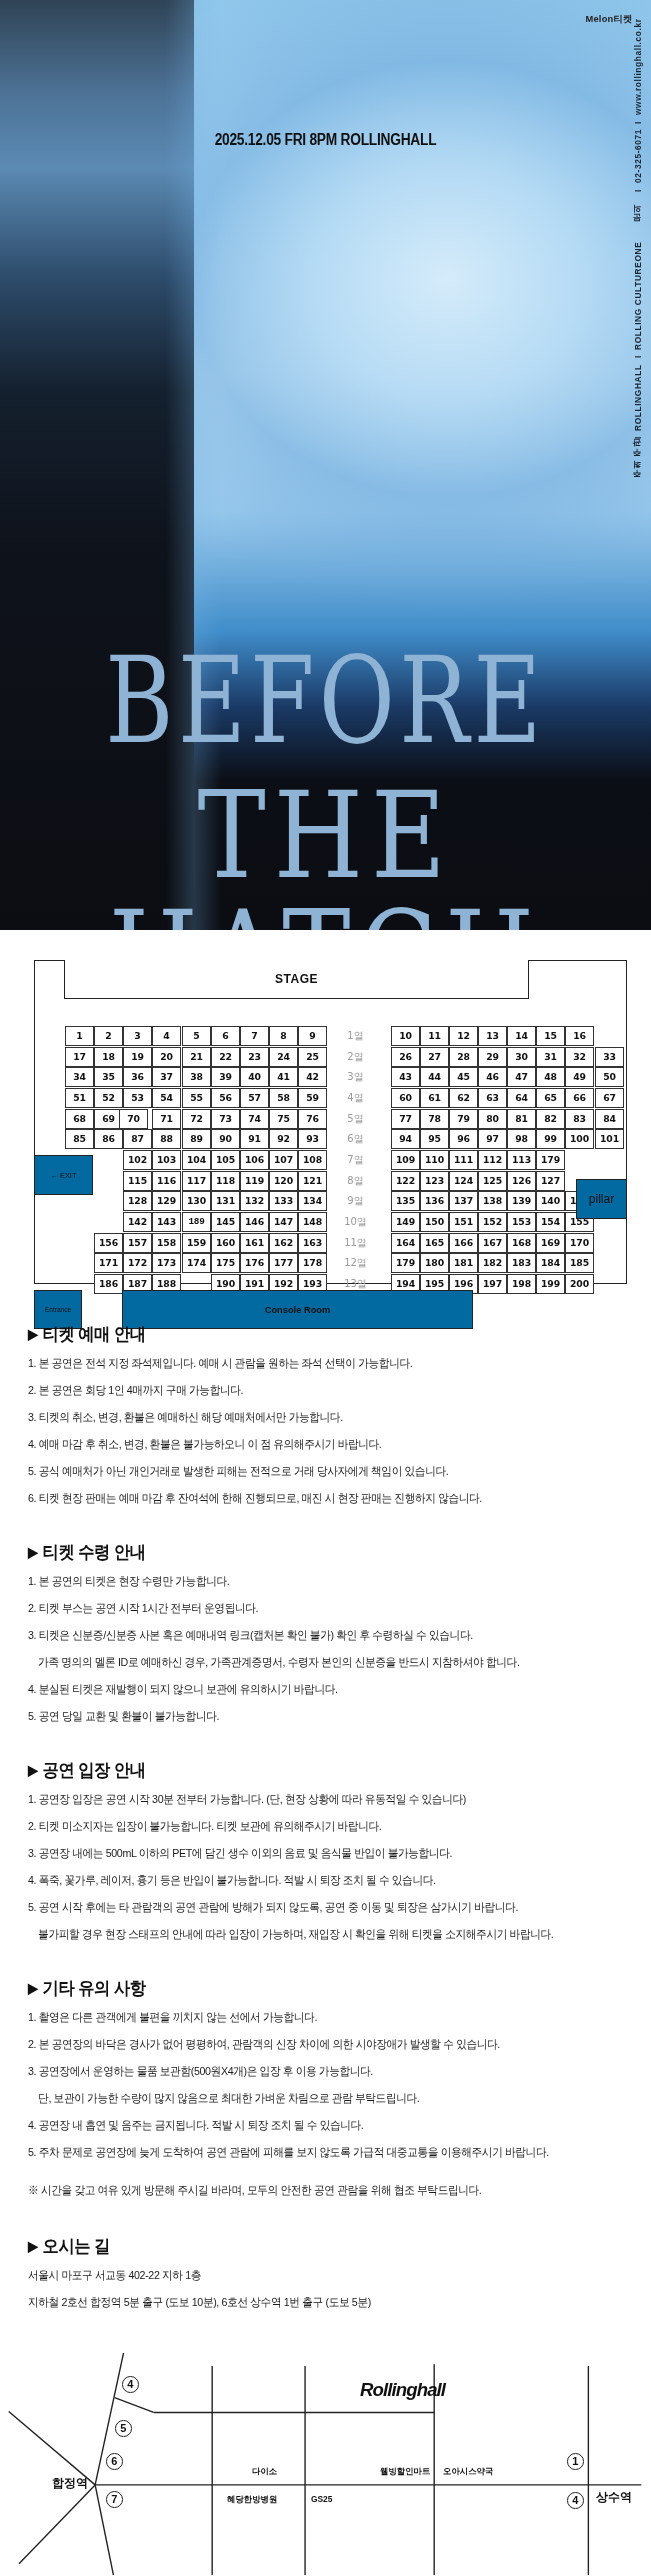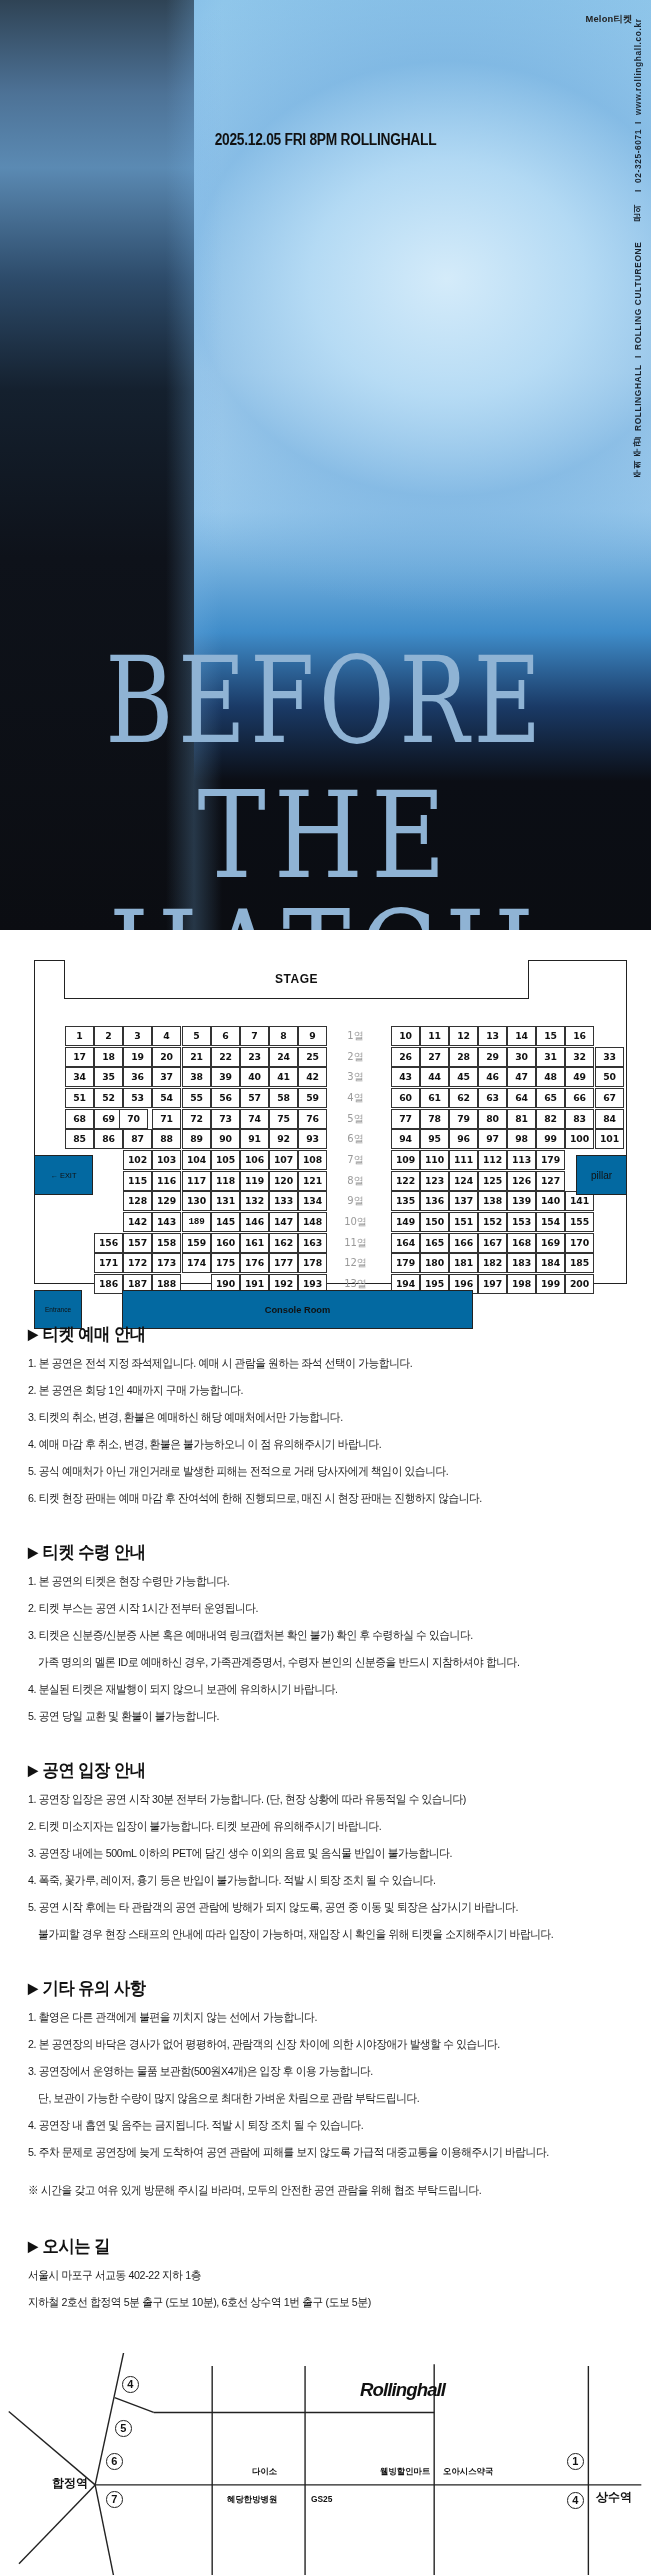--- a/index.html
+++ b/index.html
@@ -338,21 +338,21 @@
         <div class="row-label" style="left: 327px; top: 1129px;">6열</div>
         <div class="row-label" style="left: 327px; top: 1150px;">7열</div>
         <div class="row-label" style="left: 327px; top: 1171px;">8열</div>
         <div class="row-label" style="left: 327px; top: 1191px;">9열</div>
         <div class="row-label" style="left: 327px; top: 1212px;">10열</div>
         <div class="row-label" style="left: 327px; top: 1233px;">11열</div>
         <div class="row-label" style="left: 327px; top: 1253px;">12열</div>
         <div class="row-label" style="left: 327px; top: 1274px;">13열</div>
       </div>
     <div class="box" style="left:34px;top:1155px;width:59px;height:40px;font-size:7.4px;">← EXIT</div>
-    <div class="box" style="left:576px;top:1155px;width:51px;height:40px;font-size:10px;">pillar</div>
+    <div class="box" style="left:576px;top:1179px;width:51px;height:40px;font-size:12px;">pillar</div>
     <div class="box" style="left:34px;top:1290px;width:48px;height:39px;font-size:6.5px;">Entrance</div>
     <div class="box" style="left:122px;top:1290px;width:351px;height:39px;font-size:9.3px;font-weight:bold;">Console Room</div>
   </div>
 
   <div class="info" id="info" style="position:absolute;left:0;top:389px;width:651px;">
 
   <div class="section" style="margin-top: 0px;">
         <div class="sec-title">
           <span class="tri">▶</span>
           <span>티켓 예매 안내</span>

